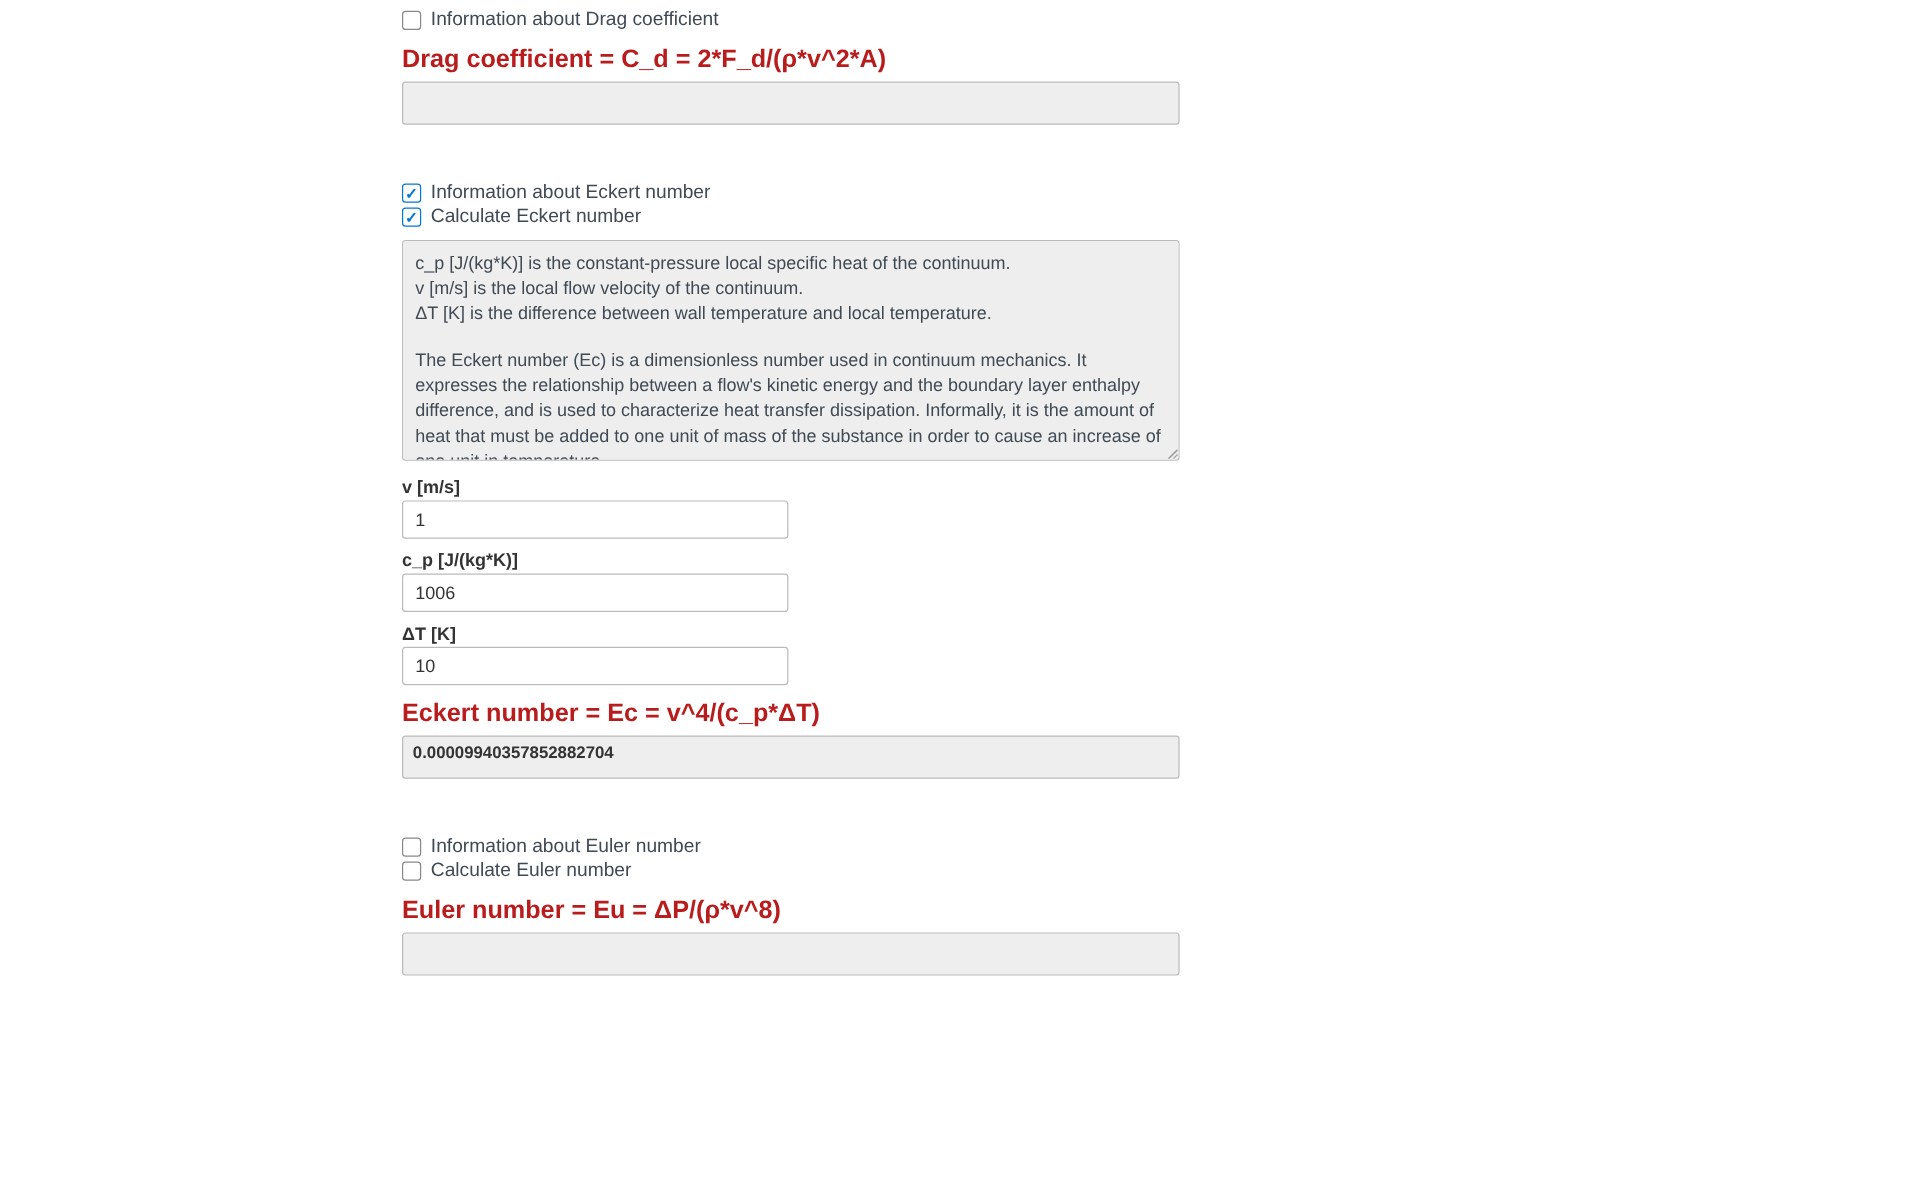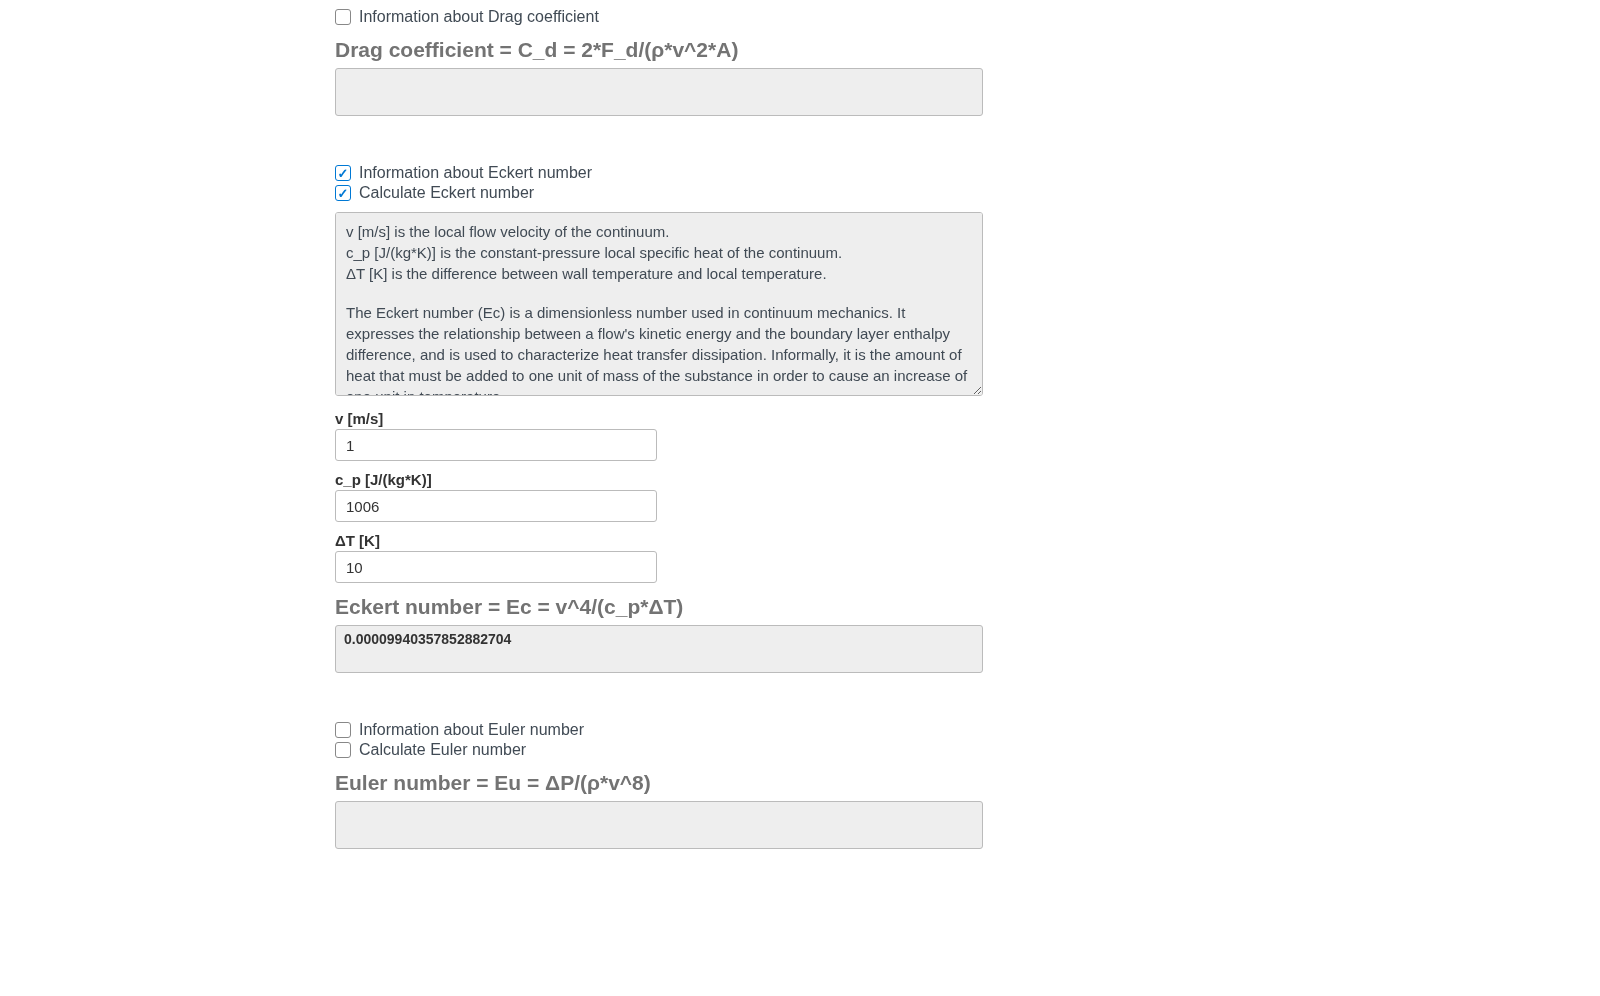--- a/index.html
+++ b/index.html
@@ -42,27 +42,27 @@
     .checkbox.checked::after {
       content: "✓";
       color: #0078d4;
       font-size: 13px;
       font-weight: bold;
       line-height: 1;
     }
     .formula-heading {
       font-size: 21px;
       font-weight: bold;
-      color: #737373;
+      color: #b91c1c;
       margin-top: 12px;
       margin-bottom: 6px;
     }
     .result-box {
       width: 648px;
-      height: 48px;
+      height: 36px;
       background: #eeeeee;
       border: 1px solid #bbb;
       border-radius: 3px;
       padding: 5px 8px;
       font-size: 14px;
       font-weight: bold;
       color: #333;
       font-family: Arial, sans-serif;
     }
     .info-textarea {
@@ -122,22 +122,22 @@
   <div class="checkbox-row">
     <span class="checkbox checked"></span>
     <span>Information about Eckert number</span>
   </div>
   <div class="checkbox-row">
     <span class="checkbox checked"></span>
     <span>Calculate Eckert number</span>
   </div>
 
   <div class="info-textarea" style="height:184px;">
+    <p>c_p [J/(kg*K)] is the constant-pressure local specific heat of the continuum.</p>
     <p>v [m/s] is the local flow velocity of the continuum.</p>
-    <p>c_p [J/(kg*K)] is the constant-pressure local specific heat of the continuum.</p>
     <p>ΔT [K] is the difference between wall temperature and local temperature.</p>
     <div class="spacer"></div>
     <p>The Eckert number (Ec) is a dimensionless number used in continuum mechanics. It expresses the relationship between a flow's kinetic energy and the boundary layer enthalpy difference, and is used to characterize heat transfer dissipation. Informally, it is the amount of heat that must be added to one unit of mass of the substance in order to cause an increase of one unit in temperature.</p>
   </div>
 
   <div class="field-label">v [m/s]</div>
   <input type="text" class="text-input" value="1" style="">
 
   <div class="field-label">c_p [J/(kg*K)]</div>
   <input type="text" class="text-input" value="1006" style="">

